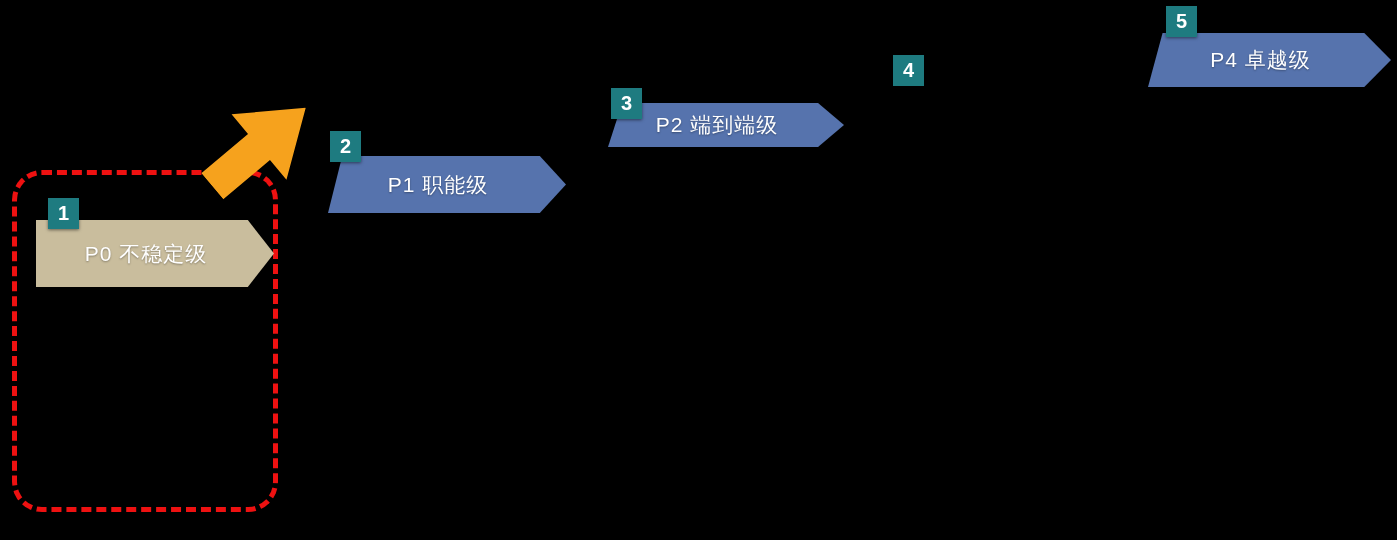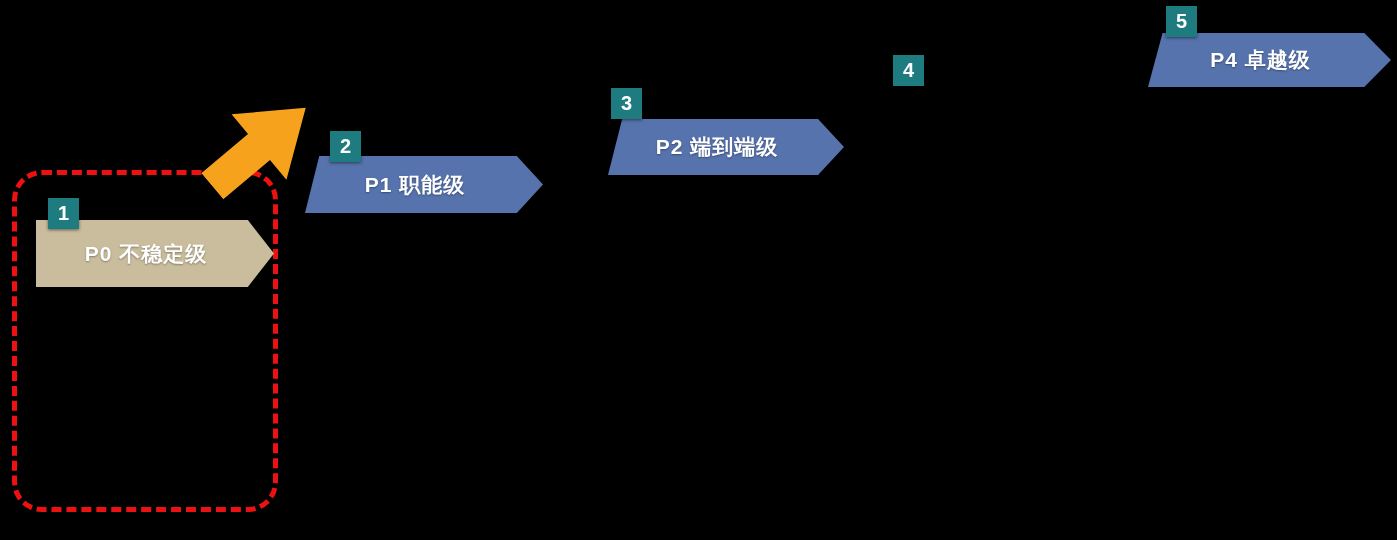--- a/index.html
+++ b/index.html
@@ -17,34 +17,34 @@
   .stage {
     position: absolute;
     inset: 0;
   }
   .chevron {
     position: absolute;
     display: flex;
     align-items: center;
     justify-content: center;
     color: #ffffff;
-    font-weight: bold;
+    font-weight: normal;
     font-size: 21px;
     letter-spacing: 1px;
     clip-path: polygon(6% 0, 89% 0, 100% 50%, 89% 100%, 0 100%);
     padding-right: 18px;
     box-sizing: border-box;
     text-shadow: 0 1px 2px rgba(0,0,0,0.35);
   }
   .chevron.flat-left {
     clip-path: polygon(0 0, 89% 0, 100% 50%, 89% 100%, 0 100%);
   }
   .lvl-p0 { left: 36px;  top: 220px; width: 238px; height: 67px; }
-  .lvl-p1 { left: 305px; top: 156px; width: 238px; height: 57px; }
-  .lvl-p2 { left: 608px; top: 119px; width: 236px; height: 56px; }
+  .lvl-p1 { left: 328px; top: 156px; width: 238px; height: 57px; }
+  .lvl-p2 { left: 608px; top: 103px; width: 236px; height: 44px; }
   .lvl-p3 { left: 878px; top: 80px;  width: 238px; height: 56px; }
   .lvl-p4 { left: 1148px;top: 33px;  width: 243px; height: 54px; }
 
   .badge {
     position: absolute;
     width: 31px;
     height: 31px;
     display: flex;
     align-items: center;
     justify-content: center;

